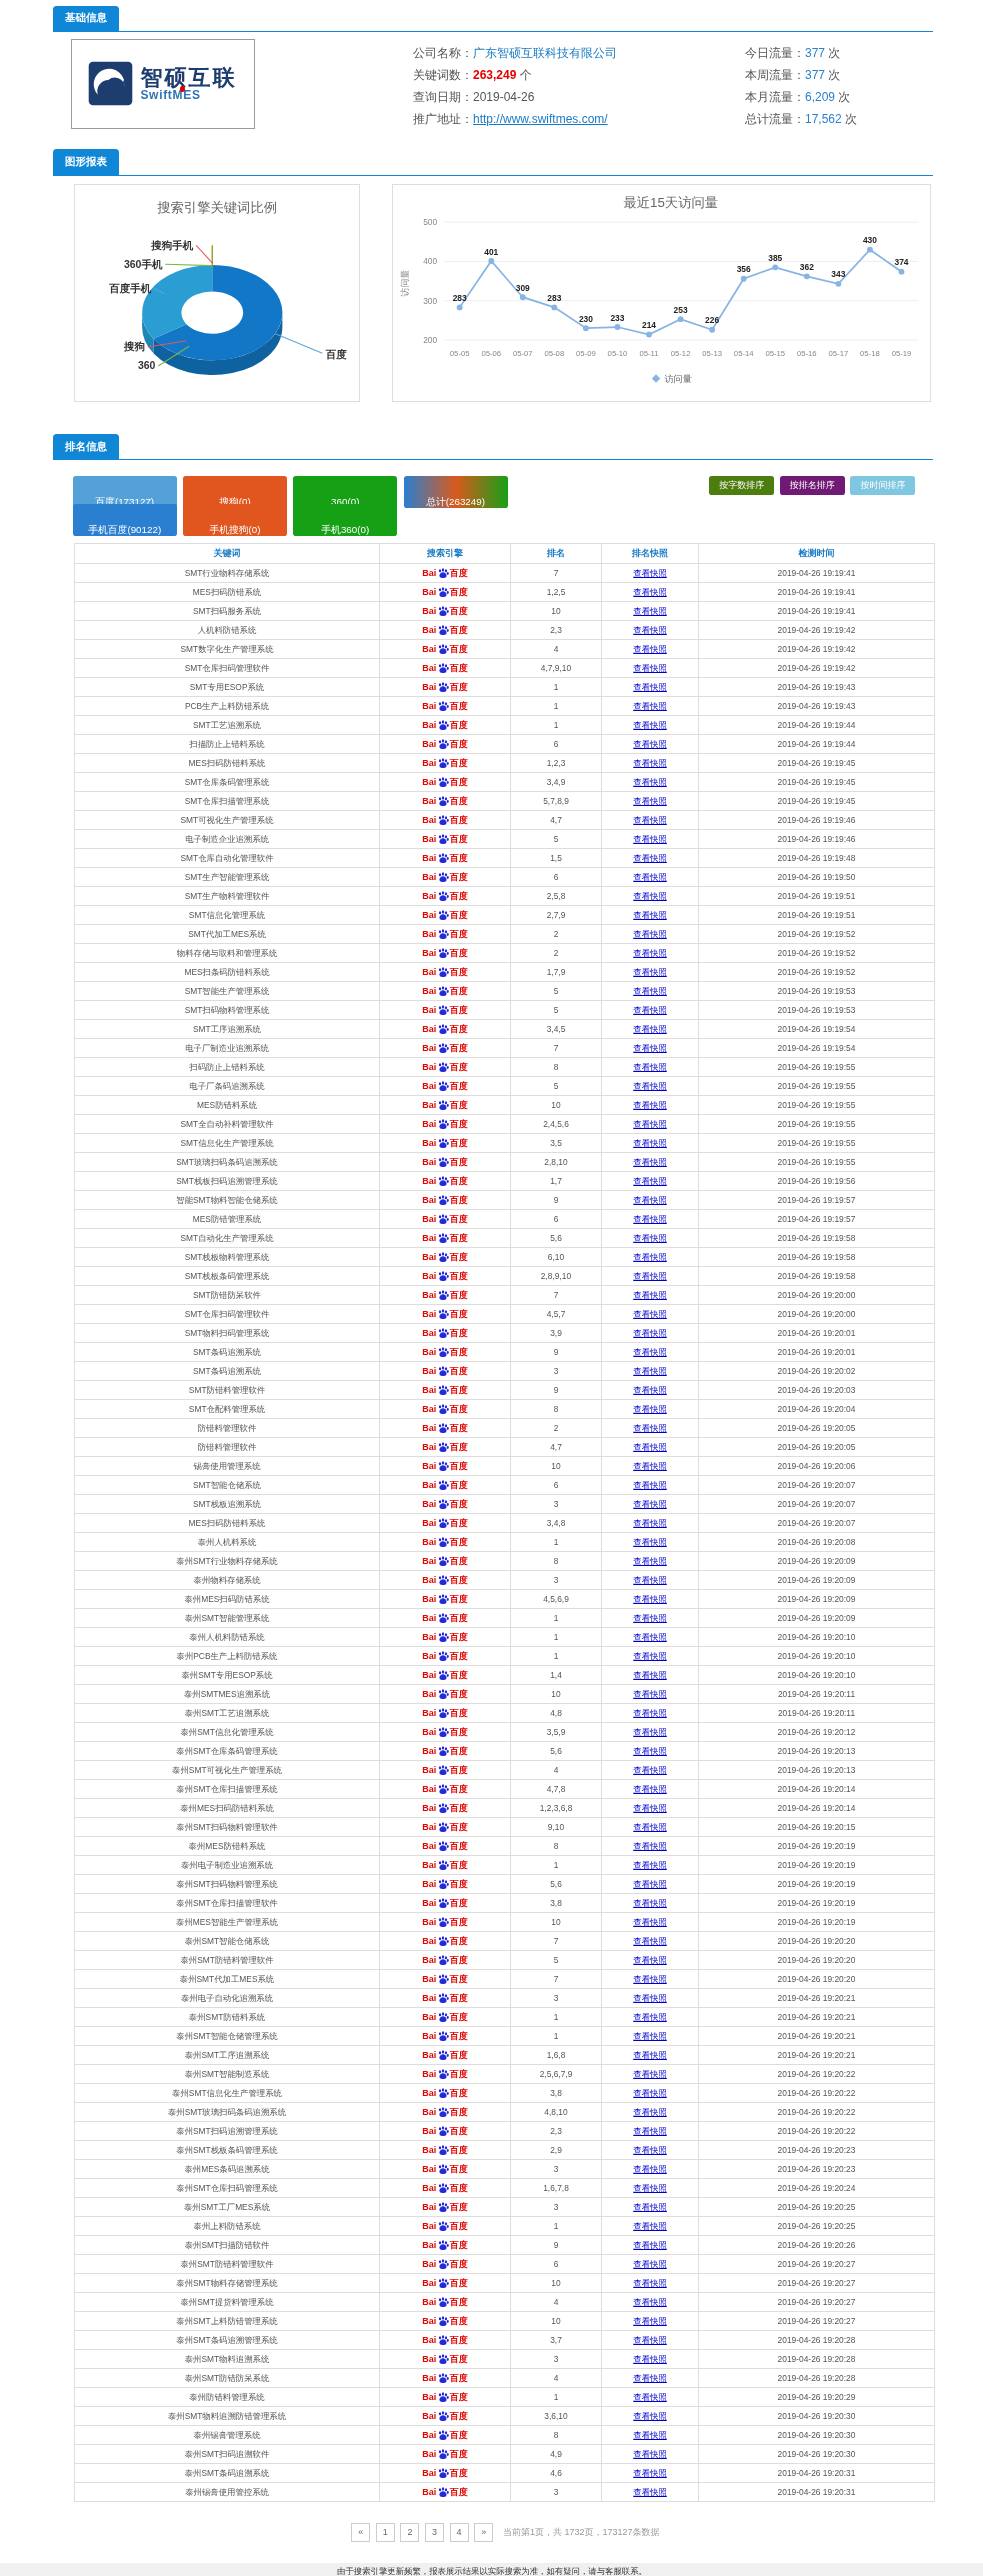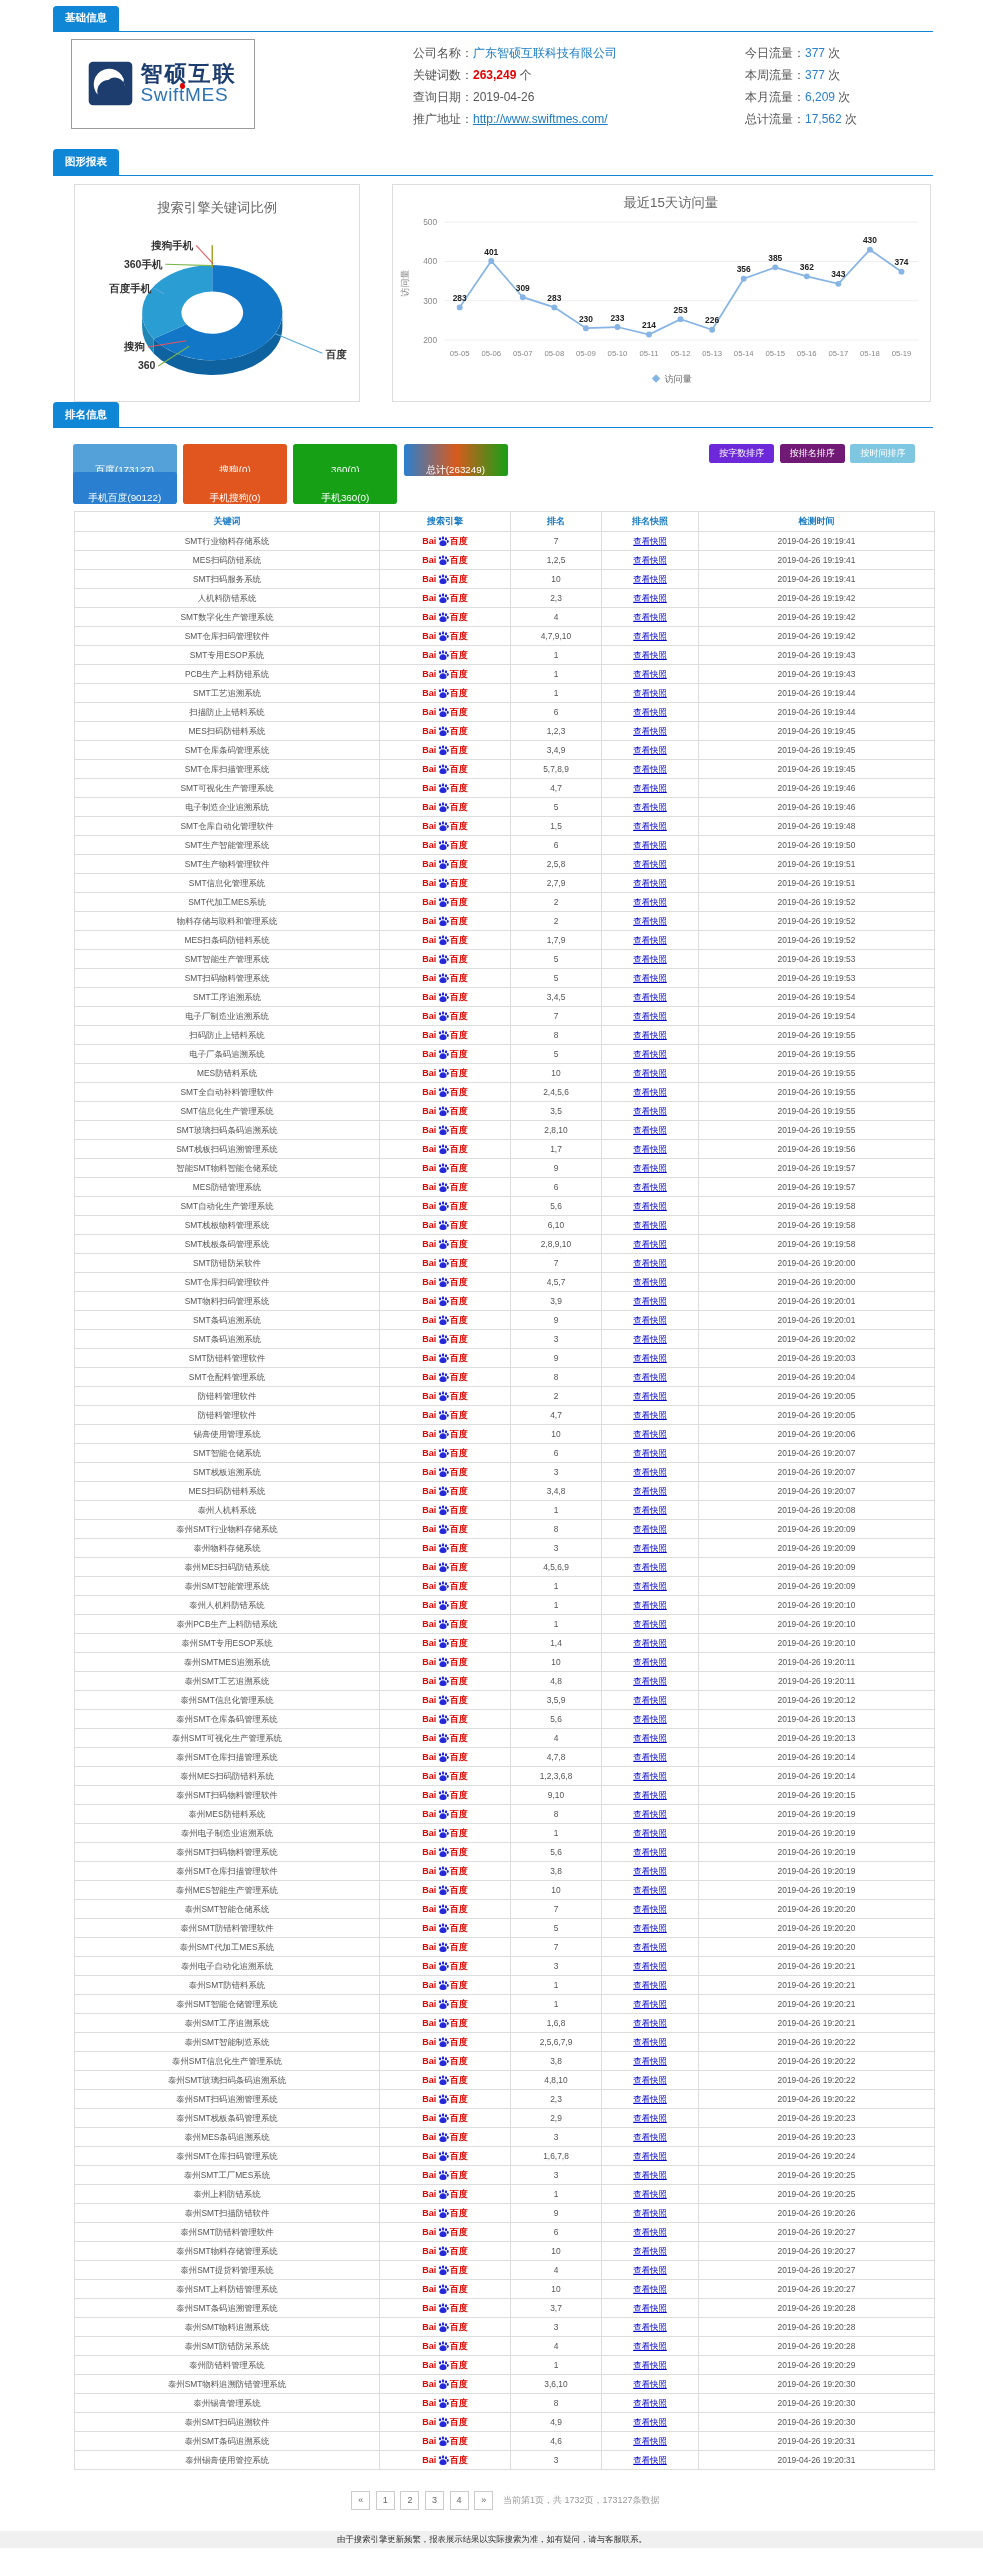--- a/index.html
+++ b/index.html
@@ -8,40 +8,40 @@
   .content{position:relative;margin:0 51px 0 53px}
   .tab{display:inline-block;background:#0f86d6;color:#fff;font-size:10.5px;font-weight:bold;
        padding:5.6px 12px;border-radius:3.5px 3.5px 0 0;margin-top:5.6px;cursor:pointer}
   .tabline{border-bottom:1.4px solid #0f86d6}
   
   .basic{position:relative;height:112px}
   .logo-box{position:absolute;left:17.6px;top:7px;width:184px;height:90px;border:0.7px solid #9a9a9a;
             display:flex;align-items:center;justify-content:center;gap:7px;background:#fff}
   .logo-txt{line-height:1.05;text-align:left}
   .logo-cn{color:#1d3d6e;font-size:22px;font-weight:bold;letter-spacing:2.1px;font-family:"Liberation Serif","DejaVu Serif",serif}
-  .logo-en{color:#2e74b5;font-size:19px;font-weight:normal;position:relative;letter-spacing:0.7px}
+  .logo-en{color:#2e74b5;font-size:12px;font-weight:bold;position:relative;letter-spacing:0.7px}
   .flame{position:absolute;left:40px;top:-2.8px;width:4.9px;height:6.3px;background:#e00000;
          border-radius:50% 50% 50% 50%/60% 60% 40% 40%;transform:rotate(-8deg)}
   .info-col{position:absolute;top:9.8px;font-size:12px}
   .info-col.c1{left:360px;width:302px}
   .info-col.c2{left:692px;width:225px}
   .info-row{height:22px;line-height:22px;white-space:nowrap}
   .lab{color:#555}
   .v-link{color:#1a7bc4;text-decoration:none}
   .v-red{color:#e60000;font-weight:bold}
   .v-plain{color:#555}
   .v-url{color:#1a7bc4;text-decoration:underline}
   .v-blue{color:#2a7fd0;font-weight:normal}
   .suffix{color:#555}
   
   .charts{display:flex;margin-top:8.4px}
   .panel{border:0.7px solid #ddd;height:218px;position:relative;background:#fff}
   .panel.p-pie{width:286px;margin-left:21px}
   .panel.p-line{width:539px;margin-left:32px}
-  .rank-tab{margin-top:0}
+  .rank-tab{margin-top:32px}
   
   .btn-rows{position:relative;margin-top:15.5px;margin-left:19.7px;margin-right:17.6px}
   .btn-row{margin-bottom:8.4px;height:19.7px}
   .fbtn{display:inline-block;color:#fff;font-size:9.8px;height:19.7px;line-height:19.7px;text-align:center;
         border-radius:2.8px;margin-right:6.3px;min-width:104px;padding:16px 7px;border:none;cursor:pointer}
   .sort-group{position:absolute;right:0;top:0}
   .sbtn{display:inline-block;color:#fff;font-size:9px;height:19.7px;line-height:19.7px;text-align:center;
         border-radius:2.8px;margin-left:5.6px;min-width:65px;padding:0 5.6px;border:none;cursor:pointer}
   
   table.rank{border-collapse:collapse;margin:19.7px 0 0 21px;width:860px;font-size:8.4px;table-layout:fixed}
@@ -187,21 +187,21 @@
     </div>
   </div>
 
   
   <div class="tab rank-tab">排名信息</div>
   <div class="tabline"></div>
 
   <div class="btn-rows">
     <div class="btn-row" id="filterRow1"><button class="fbtn" style="background: rgb(84, 160, 216);">百度(173127)</button><button class="fbtn" style="background: rgb(225, 85, 31);">搜狗(0)</button><button class="fbtn" style="background: rgb(22, 160, 22);">360(0)</button><button class="fbtn" style="background: linear-gradient(90deg, rgb(42, 127, 208) 0%, rgb(216, 90, 30) 50%, rgb(22, 160, 22) 100%);">总计(263249)</button></div>
     <div class="btn-row" id="filterRow2"><button class="fbtn" style="background: rgb(42, 127, 208);">手机百度(90122)</button><button class="fbtn" style="background: rgb(225, 85, 31);">手机搜狗(0)</button><button class="fbtn" style="background: rgb(22, 160, 22);">手机360(0)</button></div>
-    <div class="sort-group" id="sortGroup"><button class="sbtn" style="background: #6d28d9;">按字数排序</button><button class="sbtn" style="background: #701a75;">按排名排序</button><button class="sbtn" style="background: rgb(127, 198, 225); text-align: center;">按时间排序</button></div>
+    <div class="sort-group" id="sortGroup"><button class="sbtn" style="background: #4d7c0f;">按字数排序</button><button class="sbtn" style="background: #701a75;">按排名排序</button><button class="sbtn" style="background: rgb(127, 198, 225); text-align: center;">按时间排序</button></div>
   </div>
 
   <table class="rank">
     <colgroup>
         <col class="c-kw">
         <col class="c-eng">
         <col class="c-rank">
         <col class="c-snap">
         <col class="c-time">
       </colgroup>

